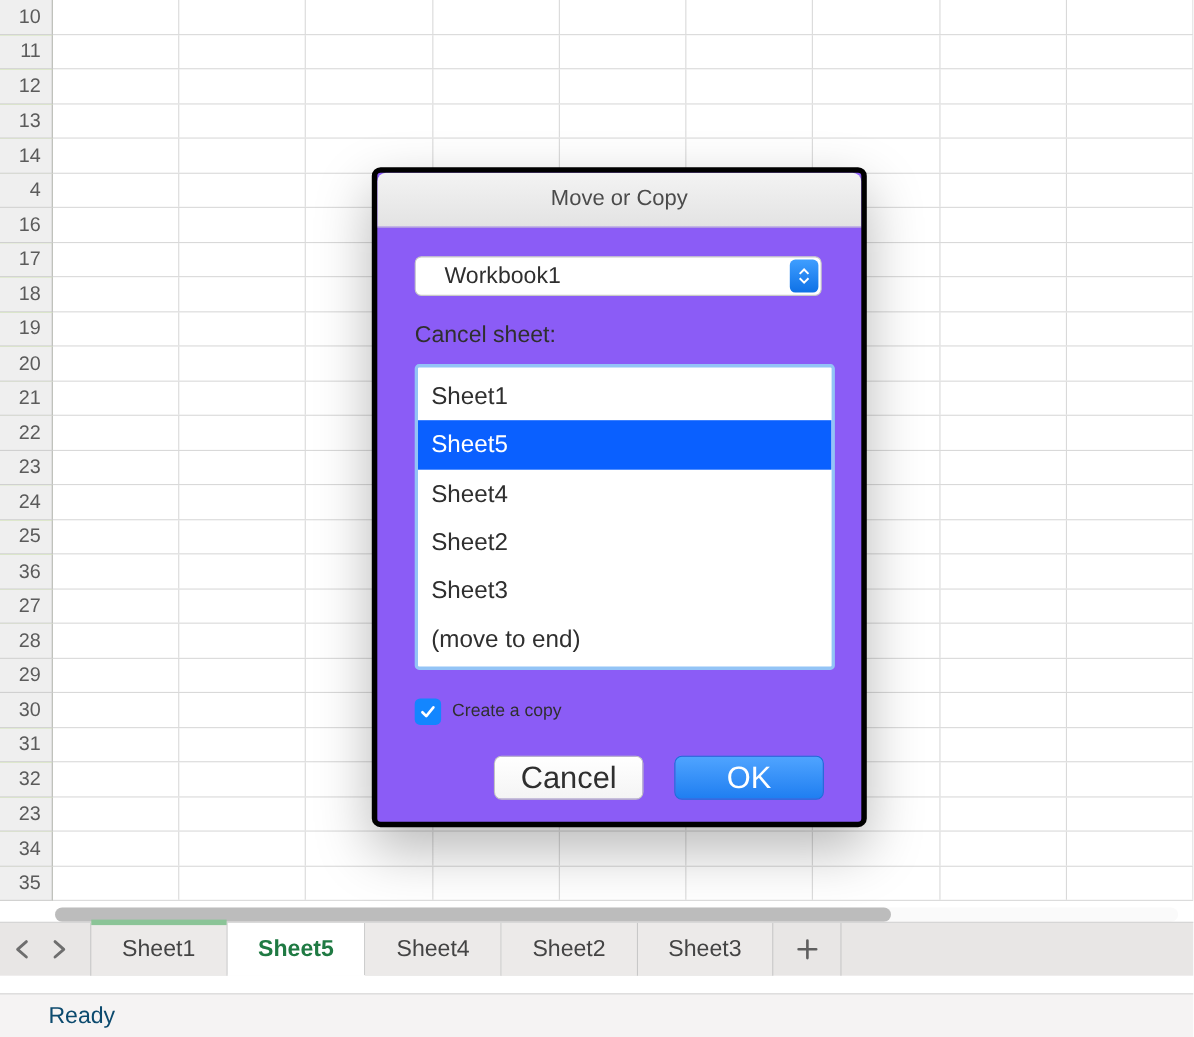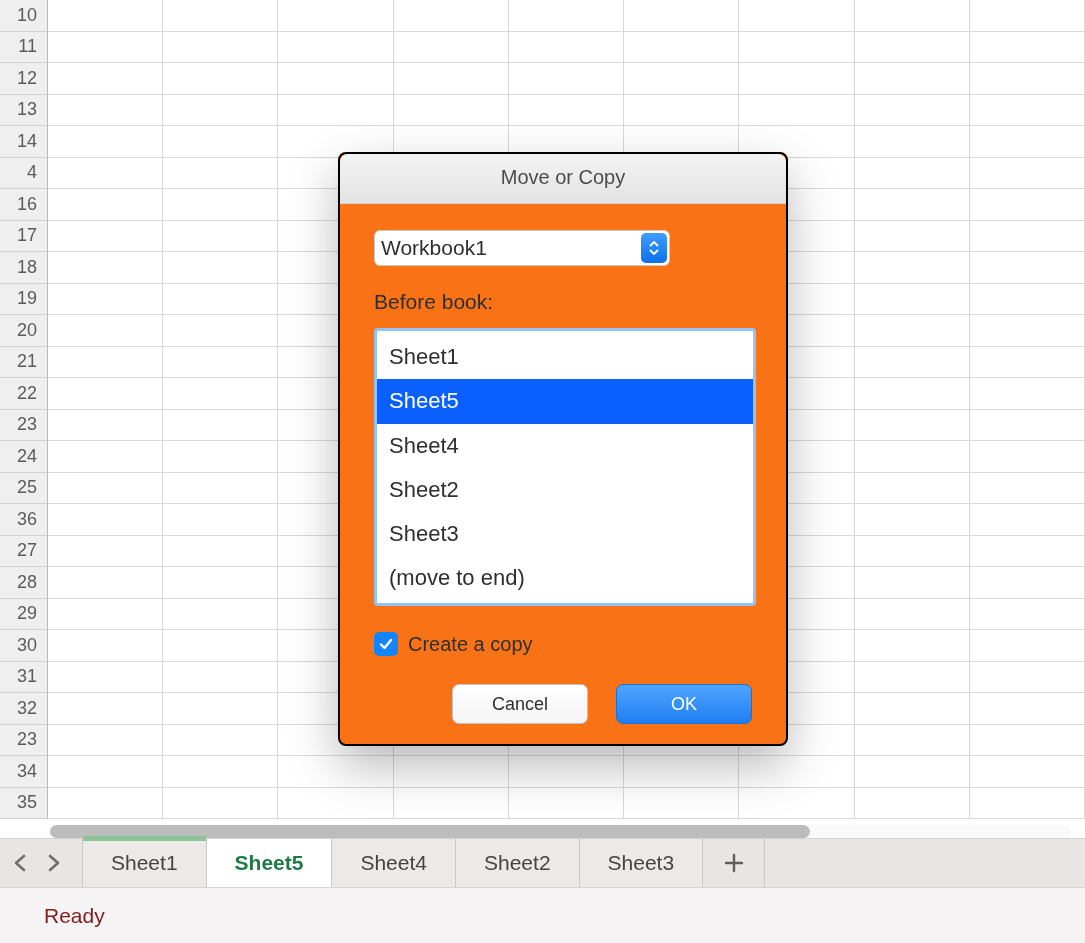--- a/index.html
+++ b/index.html
@@ -145,38 +145,38 @@
       color: #5f5f5f;
       border-right: 1px solid #c8c8c8;
     }
     
     
     .statusbar {
       position: absolute;
       left: 0;
       right: 0;
       bottom: 0;
-      height: 56px;
+      height: 40px;
       background: #f5f3f3;
       border-top: 1px solid #d4d4d4;
       display: flex;
       align-items: center;
       padding-left: 44px;
       font-size: 21px;
-      color: #7f1d1d;
+      color: #0c4a6e;
     }
     
     
     .dialog {
       position: absolute;
       left: 338px;
       top: 152px;
       width: 450px;
-      background: #f97316;
-      border: 2px solid #000000;
+      background: #8b5cf6;
+      border: 5px solid #000000;
       border-radius: 8px;
       box-shadow: 0 20px 50px rgba(0,0,0,0.28);
     }
     .dialog-title {
       text-align: center;
       font-size: 20px;
       color: #4b4b4b;
       padding: 12px 0 14px;
       background: linear-gradient(#f3f3f3,#e3e3e3);
       border-bottom: 1px solid #d0d0d0;
@@ -188,28 +188,28 @@
     .label {
       font-size: 21px;
       color: #2f2f2f;
       margin-bottom: 14px;
     }
     .select-wrap {
       position: relative;
       margin-bottom: 24px;
     }
     .select-box {
-      width: 296px;
+      width: 370px;
       height: 36px;
       background: #ffffff;
       border: 1px solid #c8c8c8;
       border-radius: 6px;
       display: flex;
       align-items: center;
-      padding-left: 6px;
+      padding-left: 26px;
       font-size: 21px;
       color: #2f2f2f;
       position: relative;
     }
     .select-stepper {
       position: absolute;
       right: 2px;
       top: 2px;
       bottom: 2px;
       width: 26px;
@@ -252,34 +252,34 @@
     .checkbox {
       width: 24px;
       height: 24px;
       background: #1386ff;
       border-radius: 5px;
       display: flex;
       align-items: center;
       justify-content: center;
     }
     .checkbox svg { display: block; }
-    .check-label { font-size: 20px; color: #2f2f2f; }
+    .check-label { font-size: 16px; color: #2f2f2f; }
     
     .button-row {
       display: flex;
       justify-content: flex-end;
       gap: 28px;
       margin-top: 28px;
       padding-right: 0;
     }
     .btn {
       min-width: 136px;
       height: 40px;
       border-radius: 7px;
-      font-size: 18px;
+      font-size: 28px;
       display: flex;
       align-items: center;
       justify-content: center;
       border: 1px solid #c3c3c3;
       background: linear-gradient(#ffffff,#f4f4f4);
       color: #2f2f2f;
     }
     .btn.primary {
       background: linear-gradient(#4fa4ff,#1f7ef1);
       border: 1px solid #1a6fd8;
@@ -652,21 +652,21 @@
         <div class="select-stepper">
           <svg width="12" height="8" viewBox="0 0 12 8">
               <path d="M2 6 L6 2 L10 6" fill="none" stroke="#fff" stroke-width="1.8"></path>
             </svg>
           <svg width="12" height="8" viewBox="0 0 12 8">
               <path d="M2 2 L6 6 L10 2" fill="none" stroke="#fff" stroke-width="1.8"></path>
             </svg>
         </div>
       </div>
     </div>
-    <div class="label">Before book:</div>
+    <div class="label">Cancel sheet:</div>
     <div class="listbox" id="listbox">
         <div class="list-item">Sheet1</div>
         <div class="list-item selected">Sheet5</div>
         <div class="list-item">Sheet4</div>
         <div class="list-item">Sheet2</div>
         <div class="list-item">Sheet3</div>
         <div class="list-item">(move to end)</div>
       </div>
     <div class="check-row">
       <div class="checkbox">

